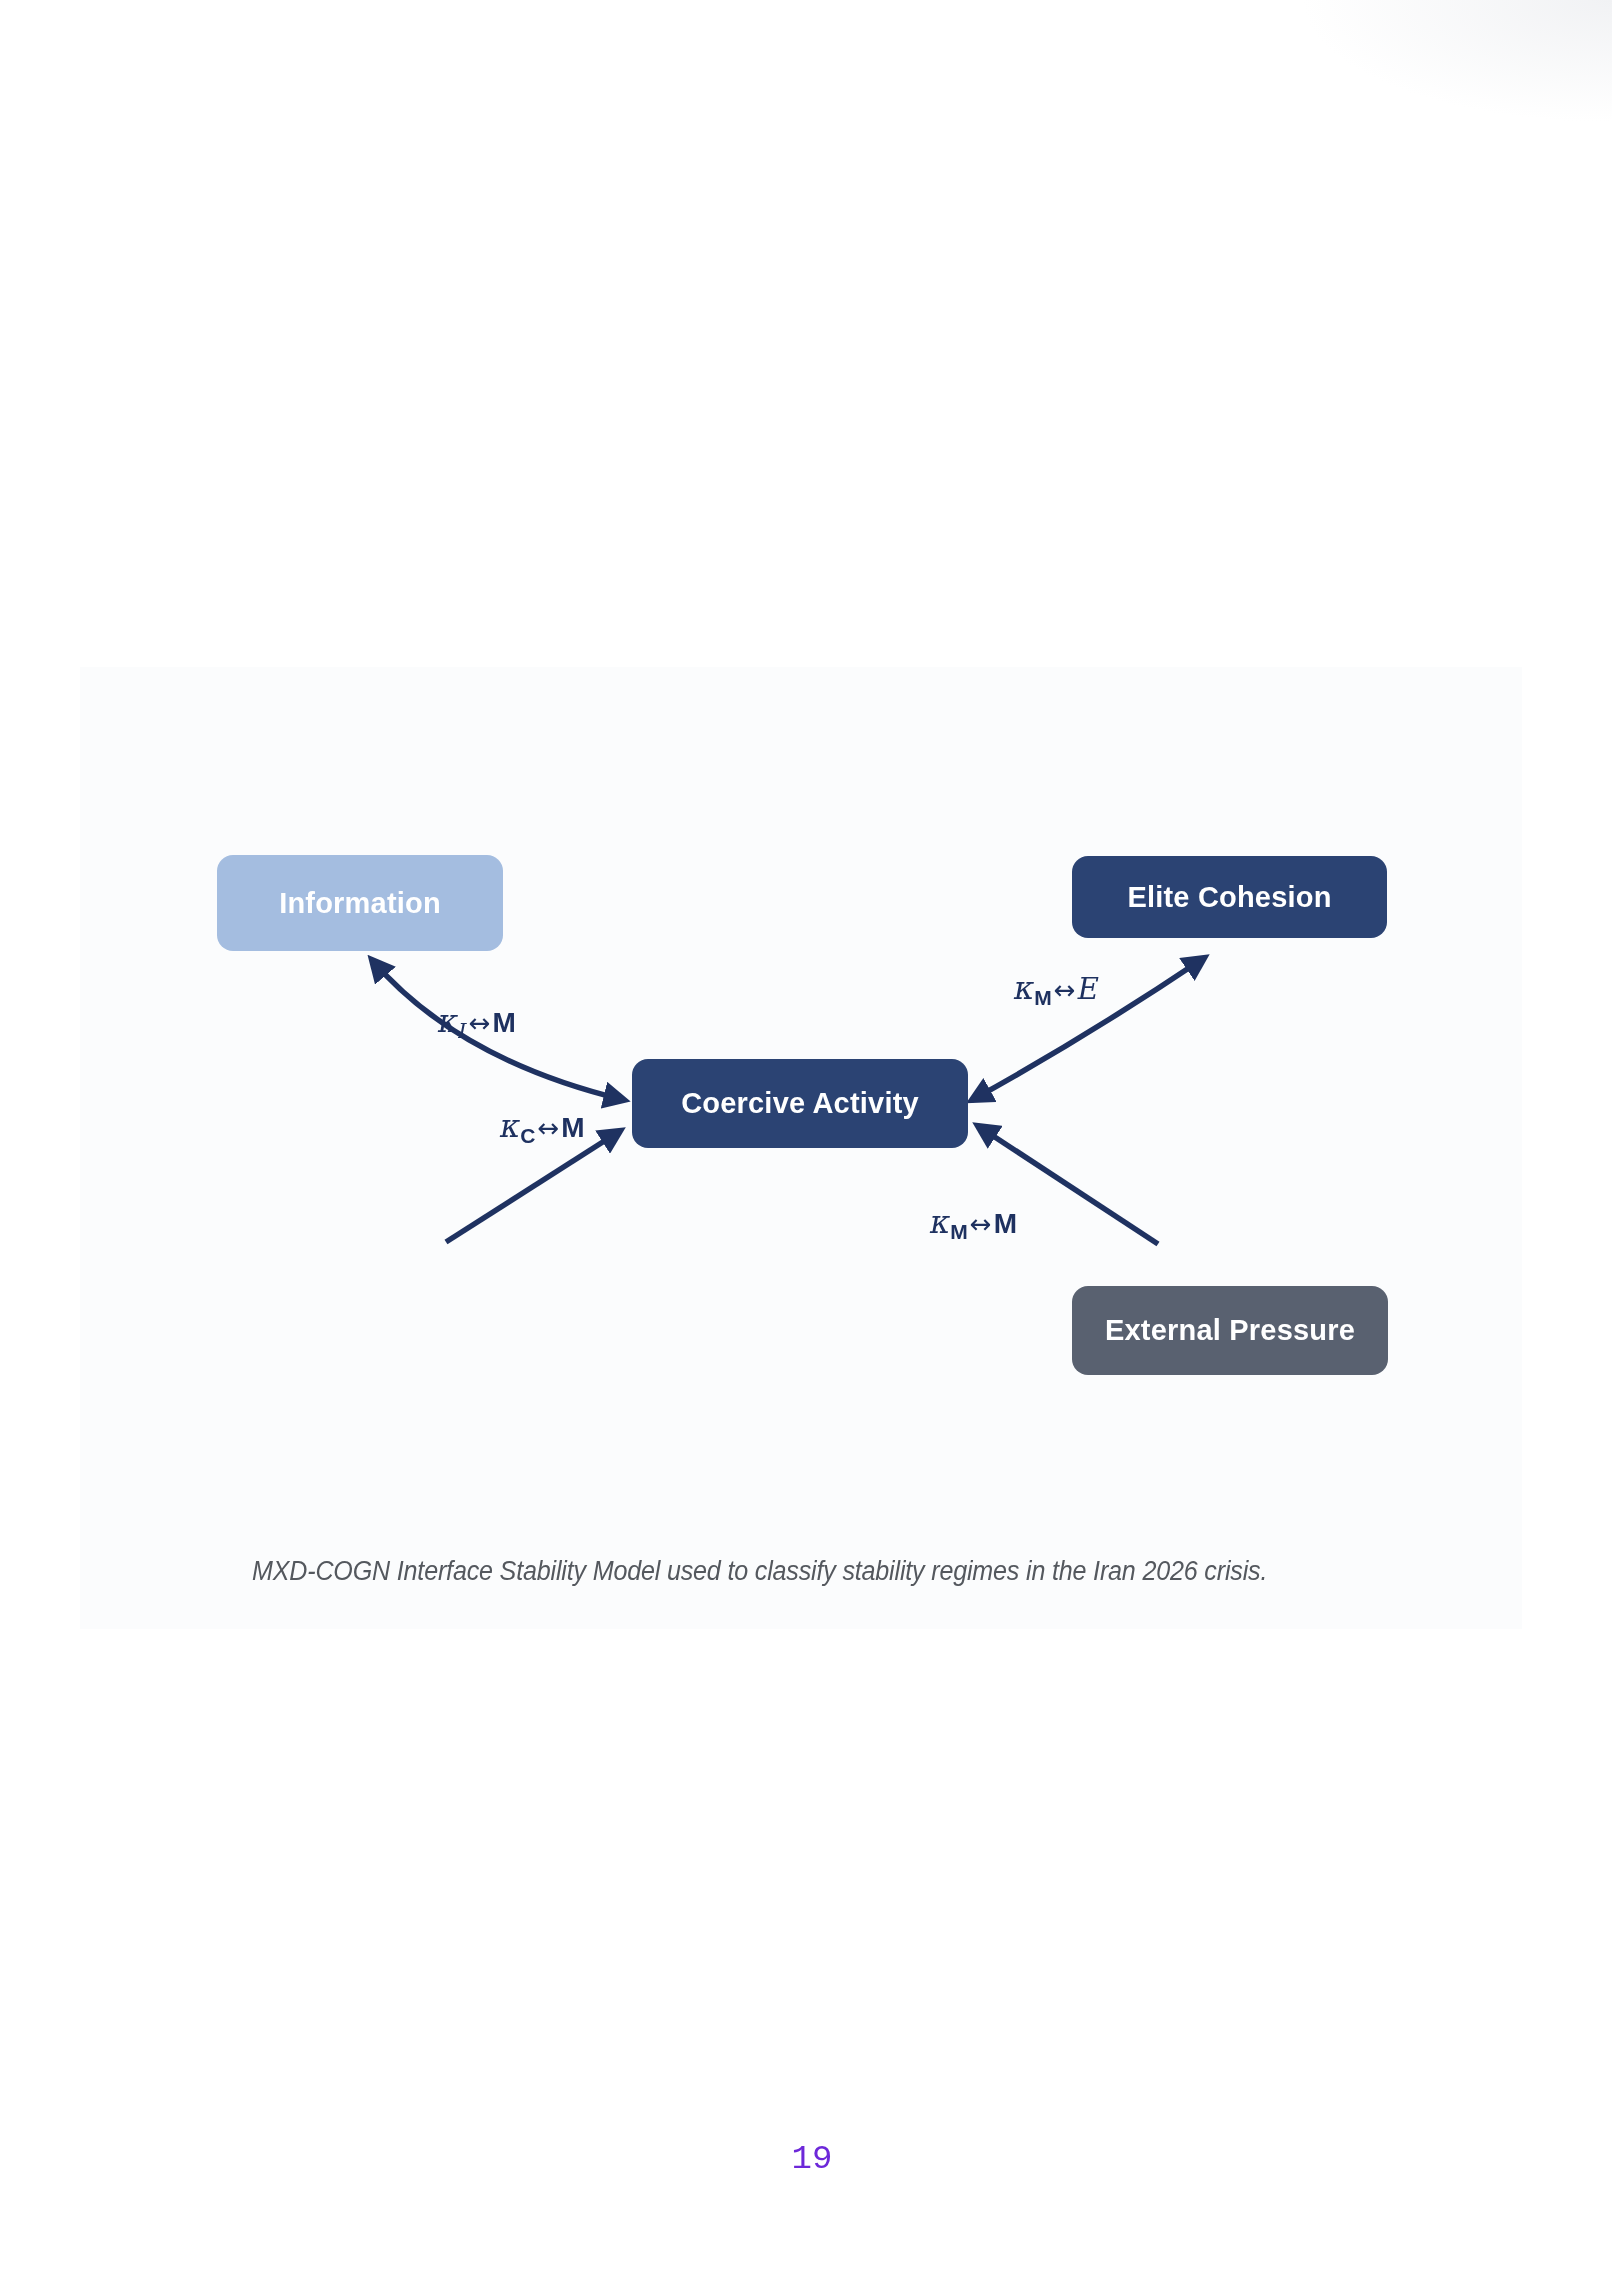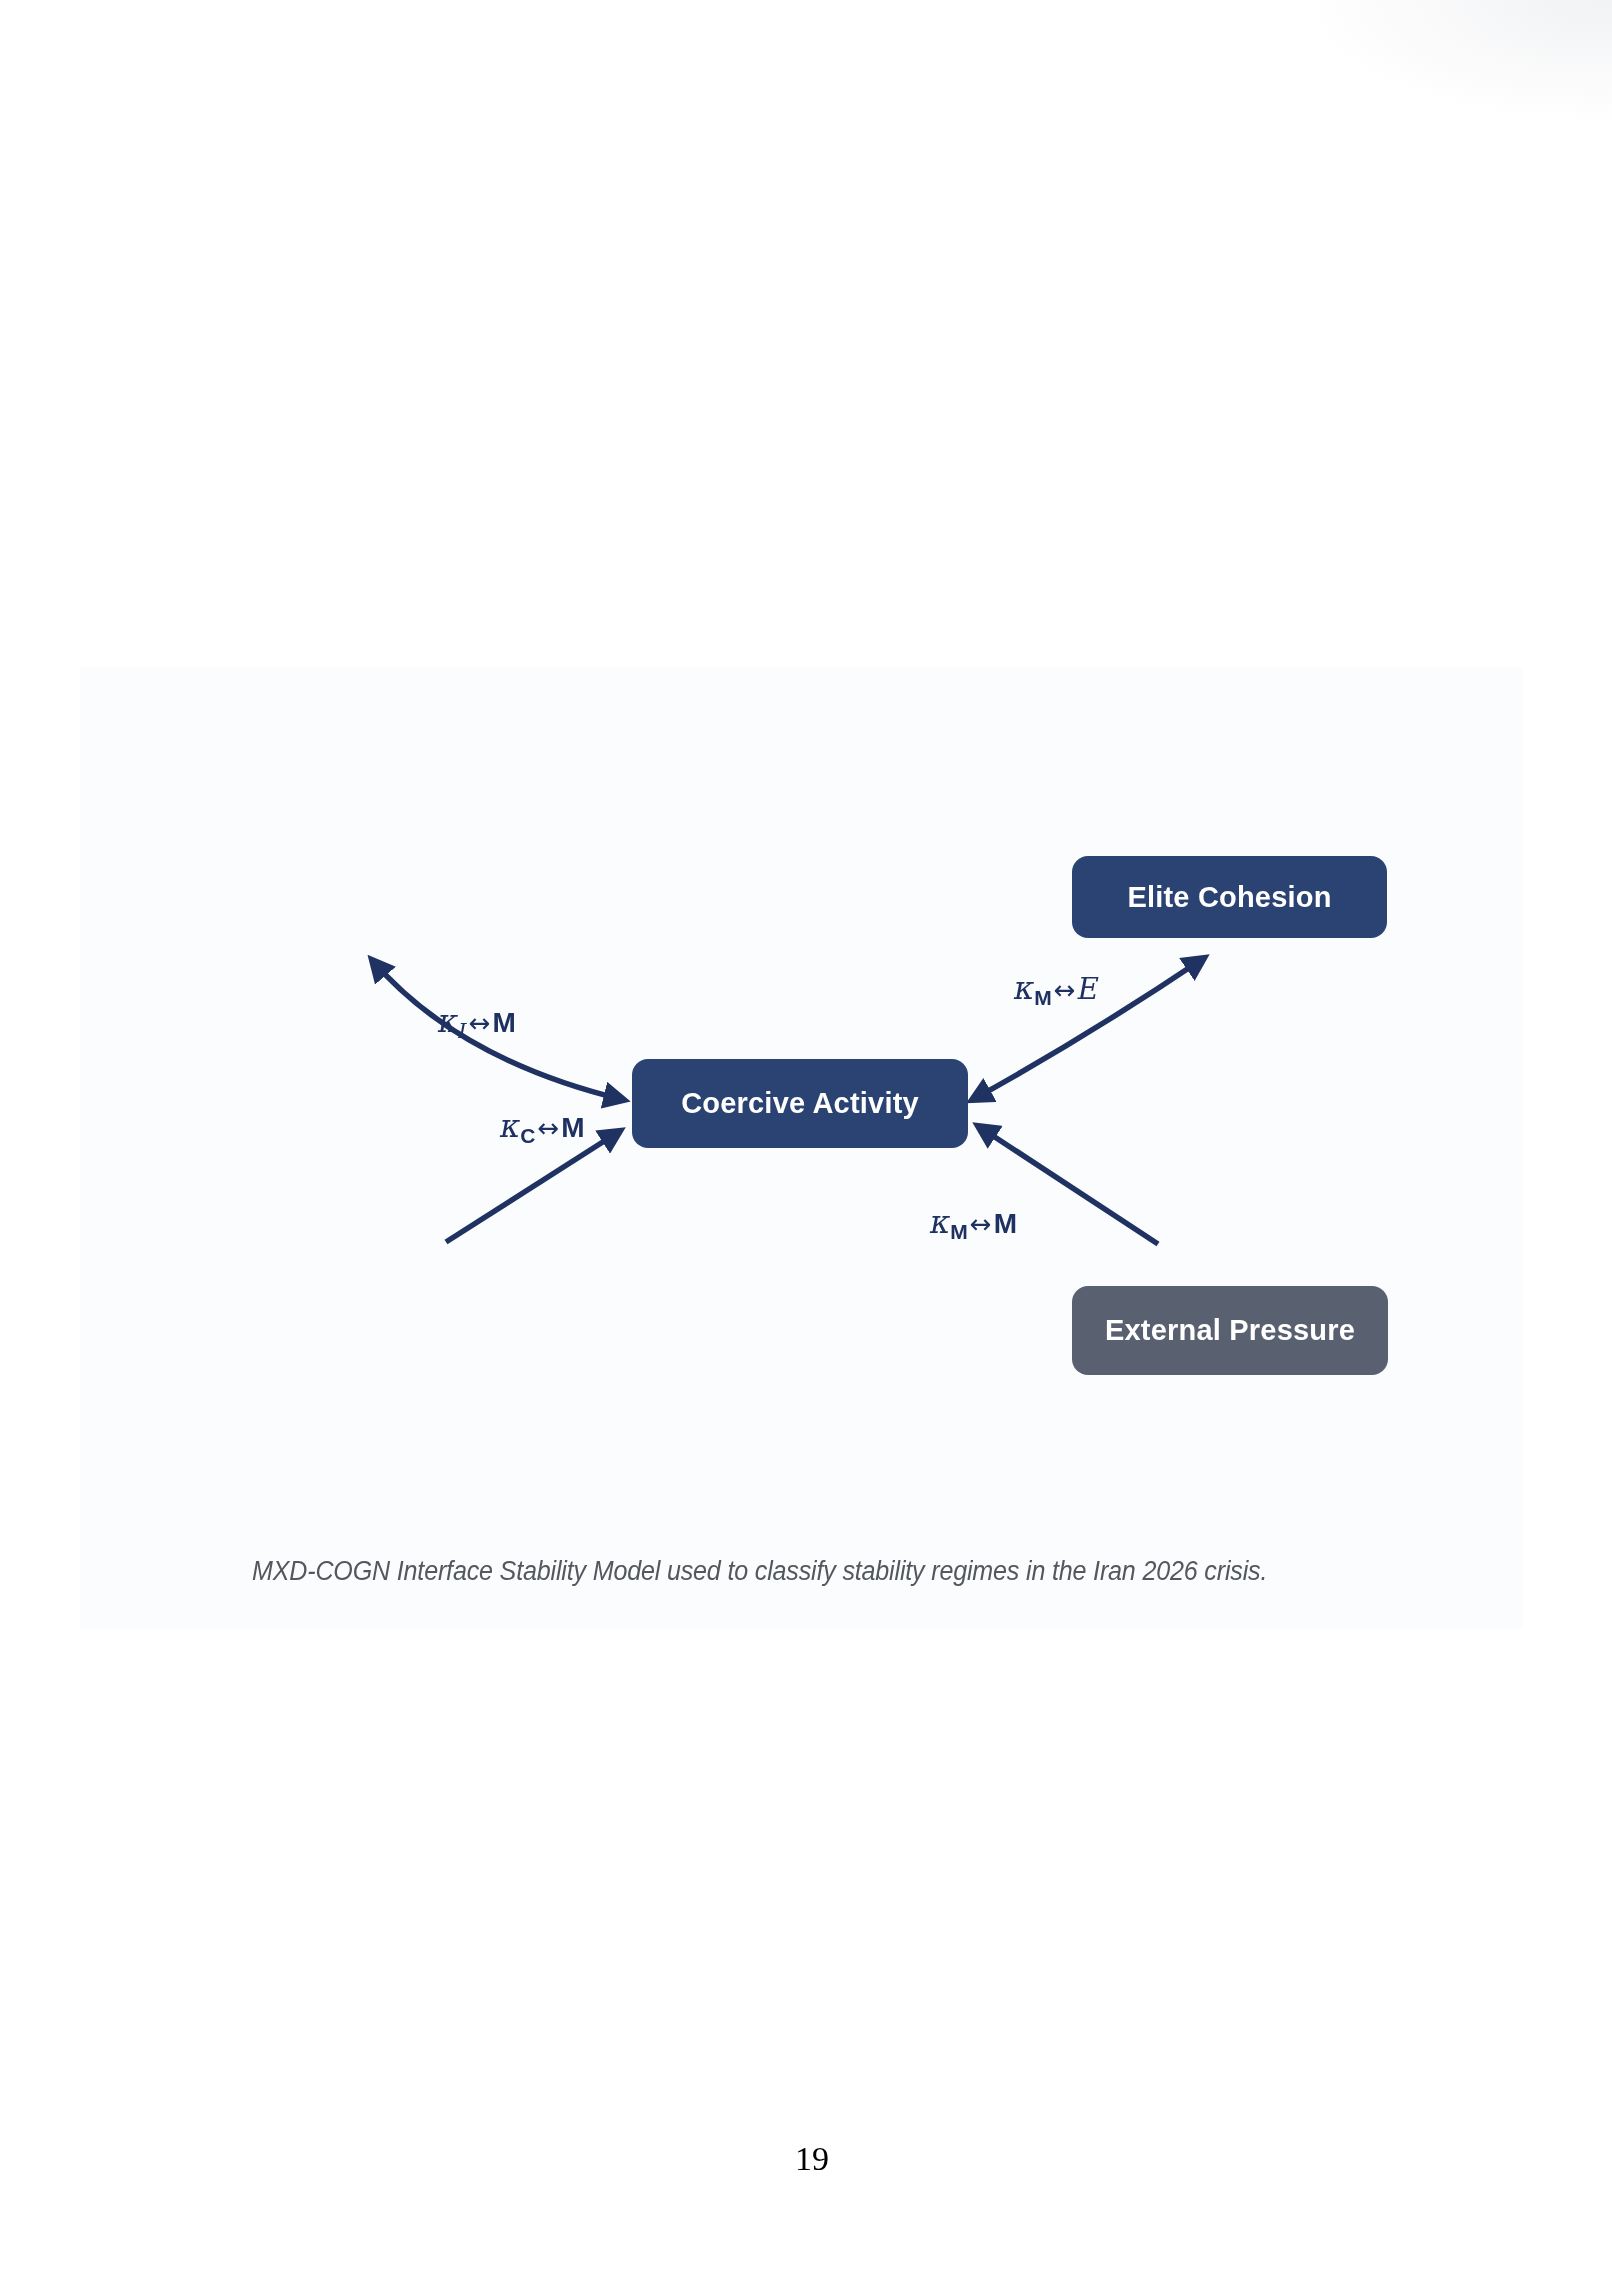--- a/index.html
+++ b/index.html
@@ -44,21 +44,21 @@
   .label-external-econ { left:930px;  top:1204px; }
 
   .caption {
     position:absolute; left:252px; top:1556px;
     font-style:italic; font-size:27px; color:#54585e;
     letter-spacing:-0.2px; white-space:nowrap;
     transform:scaleX(0.93); transform-origin:left center;
   }
   .page-number {
     position:absolute; left:780px; top:2140px; width:64px; text-align:center;
-    font-family:Liberation Serif, serif; font-size:34px; color:#000000;
+    font-family:Liberation Mono, monospace; font-size:34px; color:#6d28d9;
   }
 </style>
 </head>
 <body>
 
 <div class="page">
 
   <div class="corner-vignette"></div>
 
   <div class="figure-panel"></div>
@@ -68,20 +68,21 @@
       <marker id="ah" viewBox="0 0 10 10" refX="7.5" refY="5" markerWidth="5" markerHeight="5" orient="auto-start-reverse">
         <path d="M0,0 L10,5 L0,10 z" fill="#1f3261"></path>
       </marker>
     </defs>
     <path d="M 372 960 Q 458 1060 624 1100" fill="none" stroke="#1f3261" stroke-width="5.5" marker-start="url(#ah)" marker-end="url(#ah)"></path>
     <path d="M 446 1242 L 620 1131" fill="none" stroke="#1f3261" stroke-width="5.5" marker-end="url(#ah)"></path>
     <path d="M 972 1100 Q 1088 1036 1204 958" fill="none" stroke="#1f3261" stroke-width="5.5" marker-start="url(#ah)" marker-end="url(#ah)"></path>
     <path d="M 1158 1244 L 978 1126" fill="none" stroke="#1f3261" stroke-width="5.5" marker-end="url(#ah)"></path>
   </svg>
 
+  <div class="node node-info">Information</div>
   <div class="node node-elite">Elite Cohesion</div>
   <div class="node node-econ">Coercive Activity</div>
   <div class="node node-external">External Pressure</div>
 
   <div class="edge-label label-info-econ">
     <span class="sym">κ</span><span class="sub italic">I</span><span class="arrow">↔</span><span class="rhs">M</span>
   </div>
 
   <div class="edge-label label-econ-elite">
     <span class="sym">κ</span><span class="sub">M</span><span class="arrow">↔</span><span class="rhs italic">E</span>

